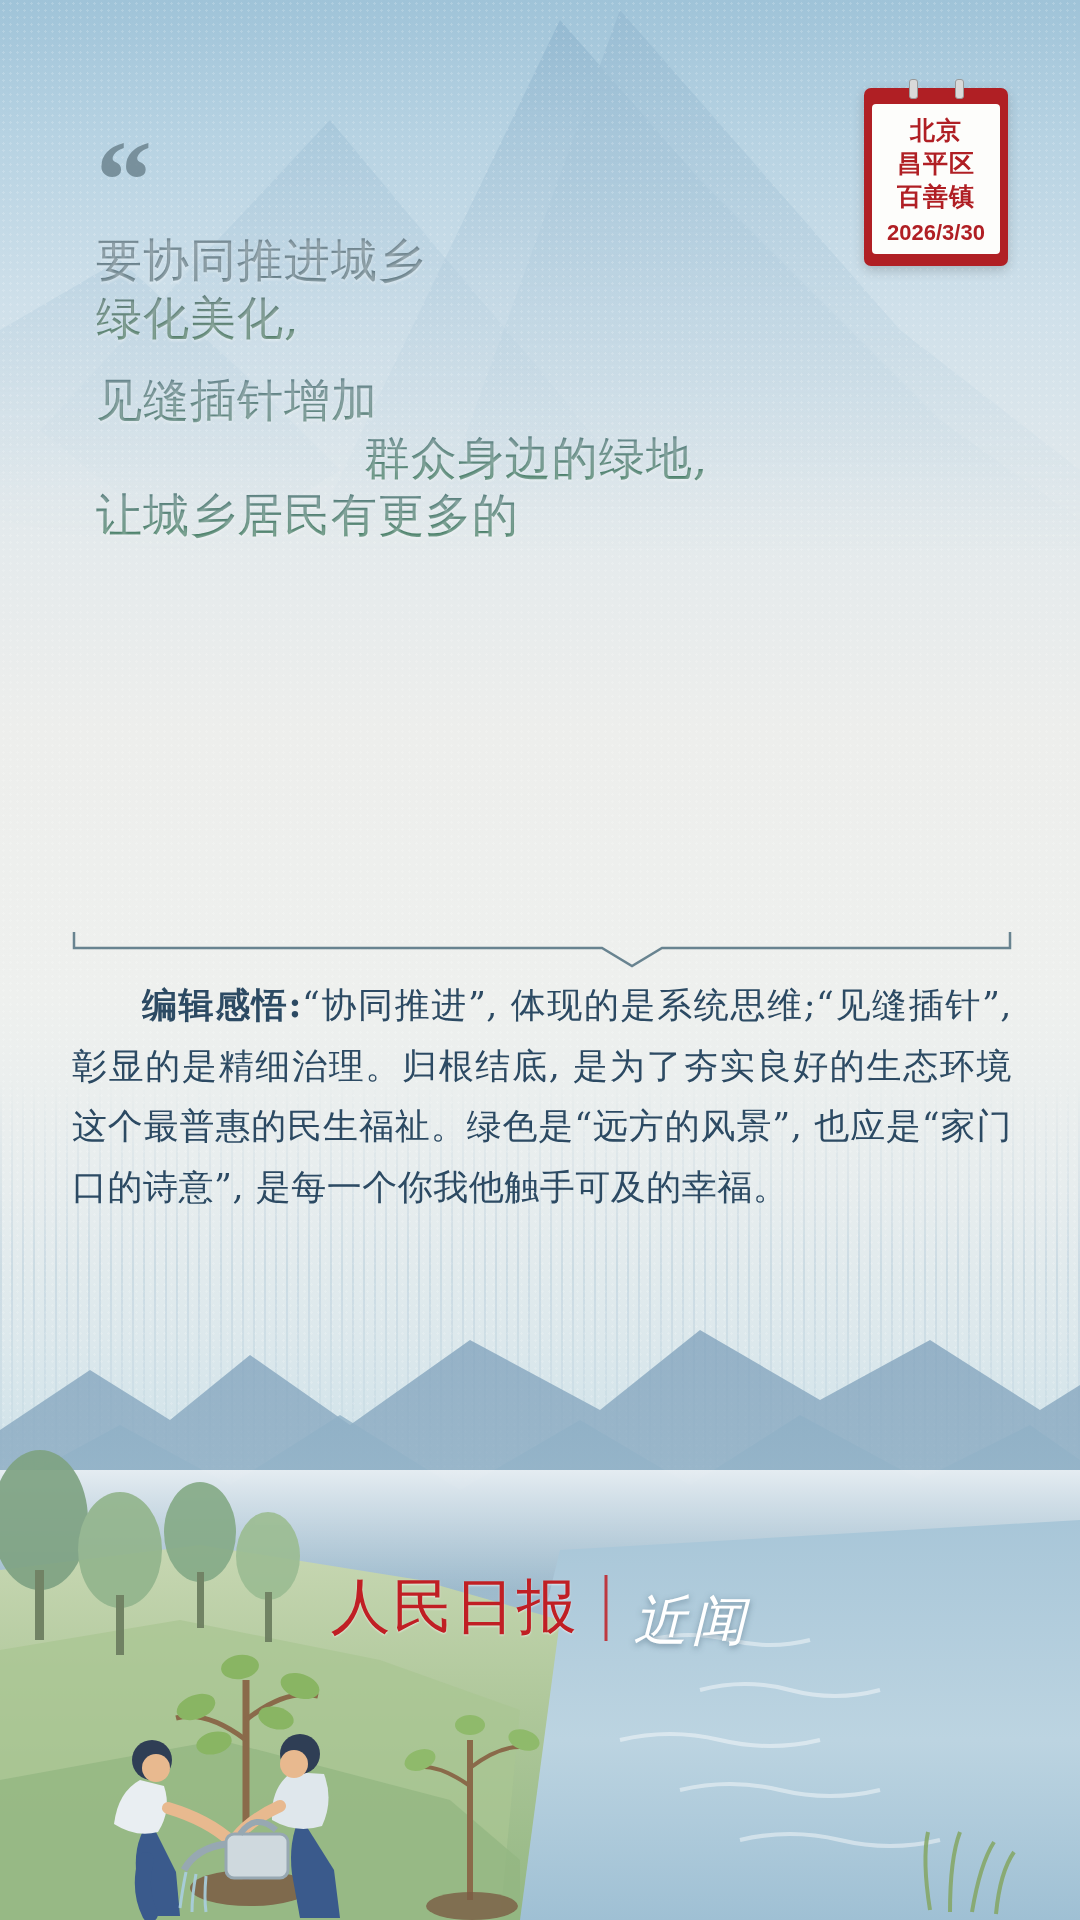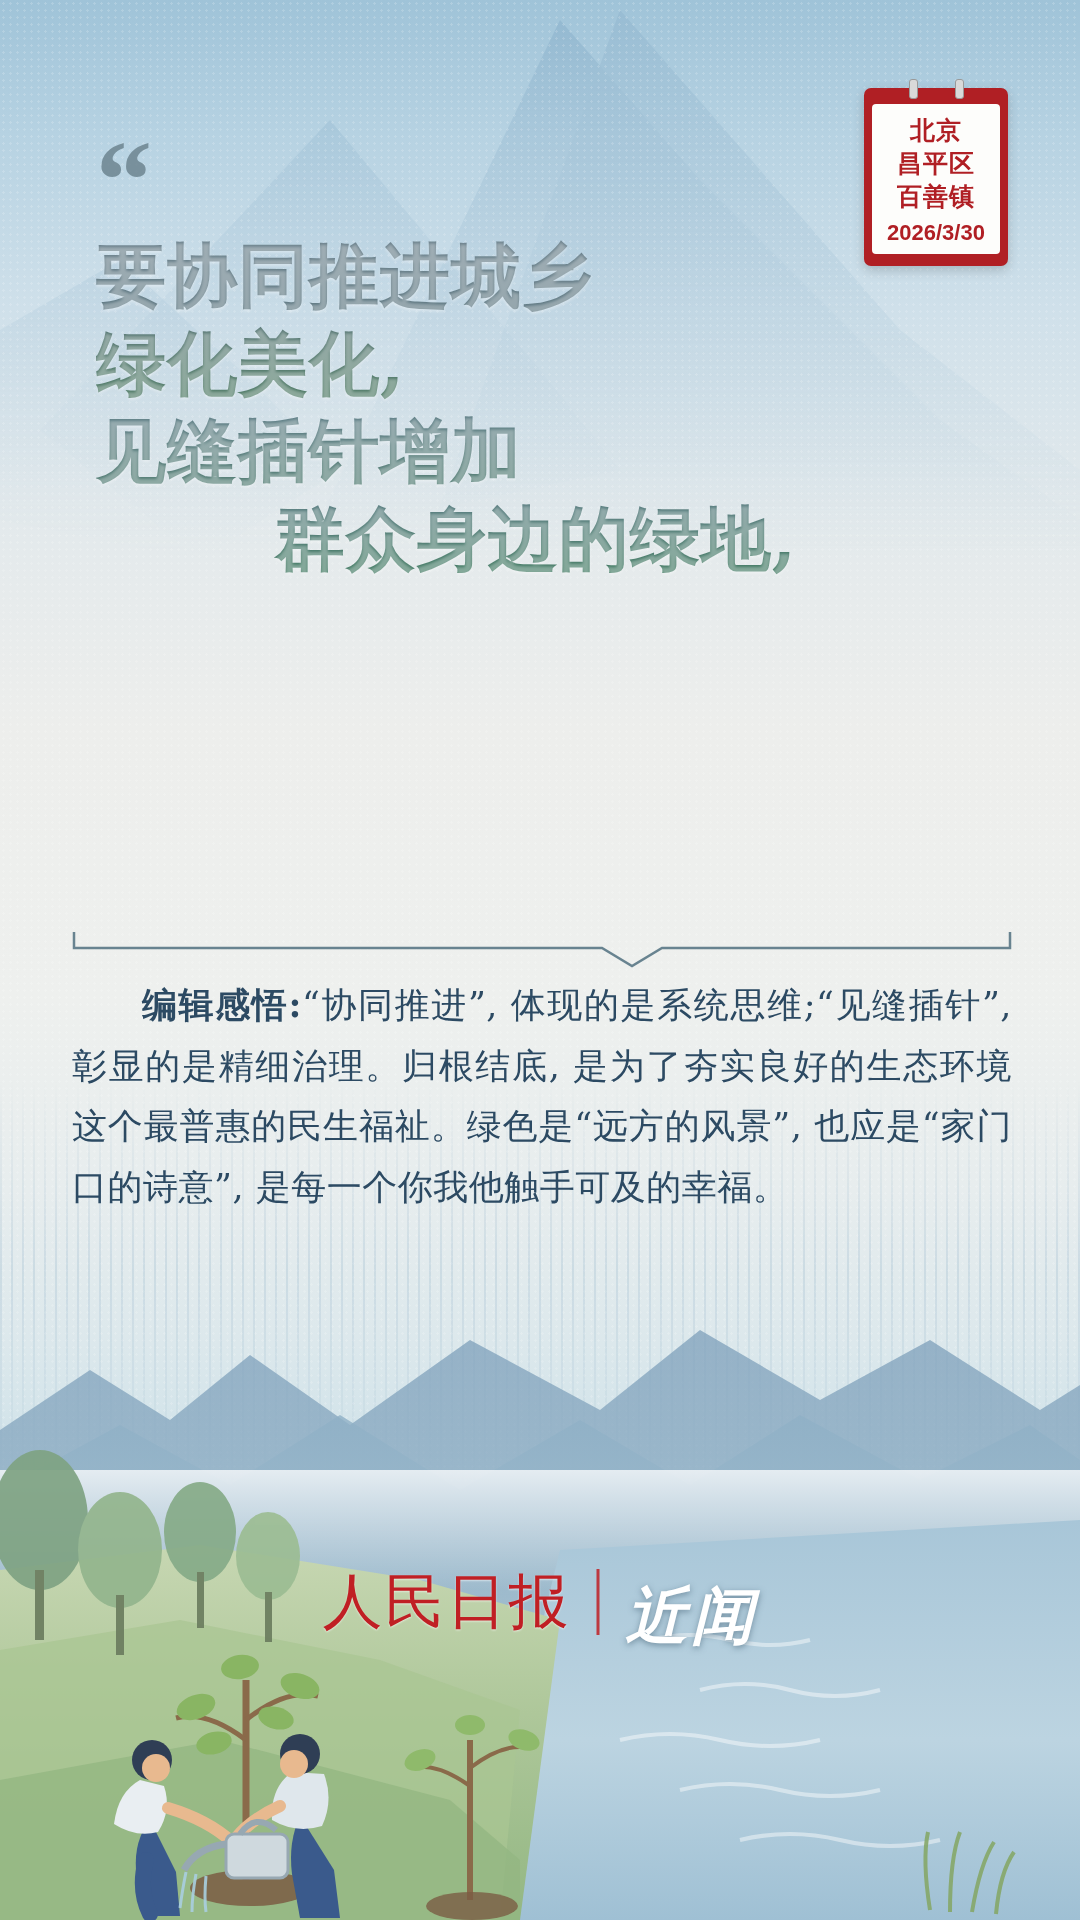--- a/index.html
+++ b/index.html
@@ -123,35 +123,35 @@
     color: #6d8590;
     line-height: .55;
     height: 64px;
     opacity: .85;
   }
   .quote-lines {
     margin-top: 18px;
   }
   .qline {
     font-family: "DejaVu Serif", serif;
-    font-weight: bold;
-    font-size: 70px;
+    font-weight: normal;
+    font-size: 46px;
     line-height: 1.25;
     letter-spacing: 1px;
     color: #5d737f;
     background: linear-gradient(180deg, #6b818c 0%, #4f6a72 45%, #3f6d5d 100%);
     -webkit-background-clip: text;
     background-clip: text;
     -webkit-text-fill-color: transparent;
     text-shadow: 0 2px 3px rgba(255,255,255,.35);
     white-space: nowrap;
   }
   .qline.g1 { background: linear-gradient(180deg,#6f848f 0%, #5b7680 100%); -webkit-background-clip:text; background-clip:text; }
   .qline.g2 { background: linear-gradient(180deg,#5d7b7a 0%, #4c7a62 100%); -webkit-background-clip:text; background-clip:text; }
-  .qline.g3 { background: linear-gradient(180deg,#62808a 0%, #4e7b6f 100%); -webkit-background-clip:text; background-clip:text; }
+  .qline.g3 { background: linear-gradient(180deg,#62808a 0%, #4e7b6f 100%); -webkit-background-clip:text; background-clip:text;margin-top:25px; }
   .qline.g4 { background: linear-gradient(180deg,#5c7e84 0%, #3f7a5f 100%); -webkit-background-clip:text; background-clip:text;text-align:center; }
   .qline.g5 { background: linear-gradient(180deg,#5a7d80 0%, #3d7a5c 100%); -webkit-background-clip:text; background-clip:text; }
   .qline.g6 {
     display: inline-block;
     background: linear-gradient(180deg,#4f7d72 0%, #2f7a55 100%);
     -webkit-background-clip: text;
     background-clip: text;
     -webkit-text-fill-color: transparent;
   }
   .quote-close {
@@ -246,22 +246,22 @@
     text-shadow: 0 1px 2px rgba(255,255,255,.6);
   }
   .logo-sep {
     width: 3px;
     height: 66px;
     background: #c01f24;
     opacity: .85;
   }
   .logo-jw {
     font-family: "DejaVu Serif", serif;
-    font-weight: bold;
-    font-size: 62px;
+    font-weight: normal;
+    font-size: 54px;
     color: #ffffff;
     letter-spacing: 4px;
     text-shadow: 0 2px 6px rgba(60,90,110,.55);
     font-style: italic;
     margin-top: 28px;
   }
 </style>
 </head>
 <body>
 
@@ -301,20 +301,21 @@
     </div>
   </div>
 
   <div class="quote-block">
     <div class="quote-open">“</div>
     <div class="quote-lines">
       <div class="qline g1">要协同推进城乡</div>
       <div class="qline g2">绿化美化,</div>
       <div class="qline g3">见缝插针增加</div>
       <div class="qline g4">群众身边的绿地,</div>
+      <div class="qline g5">让城乡居民有更多的</div>
     </div>
   </div>
 
 
   <div class="divider">
     <svg width="940" height="38" viewBox="0 0 940 38">
       <path d="M2 2 L2 18 L530 18 L560 36 L590 18 L938 18 L938 2" fill="none" stroke="#50707f" stroke-width="2.5" opacity=".85"></path>
     </svg>
   </div>
 

